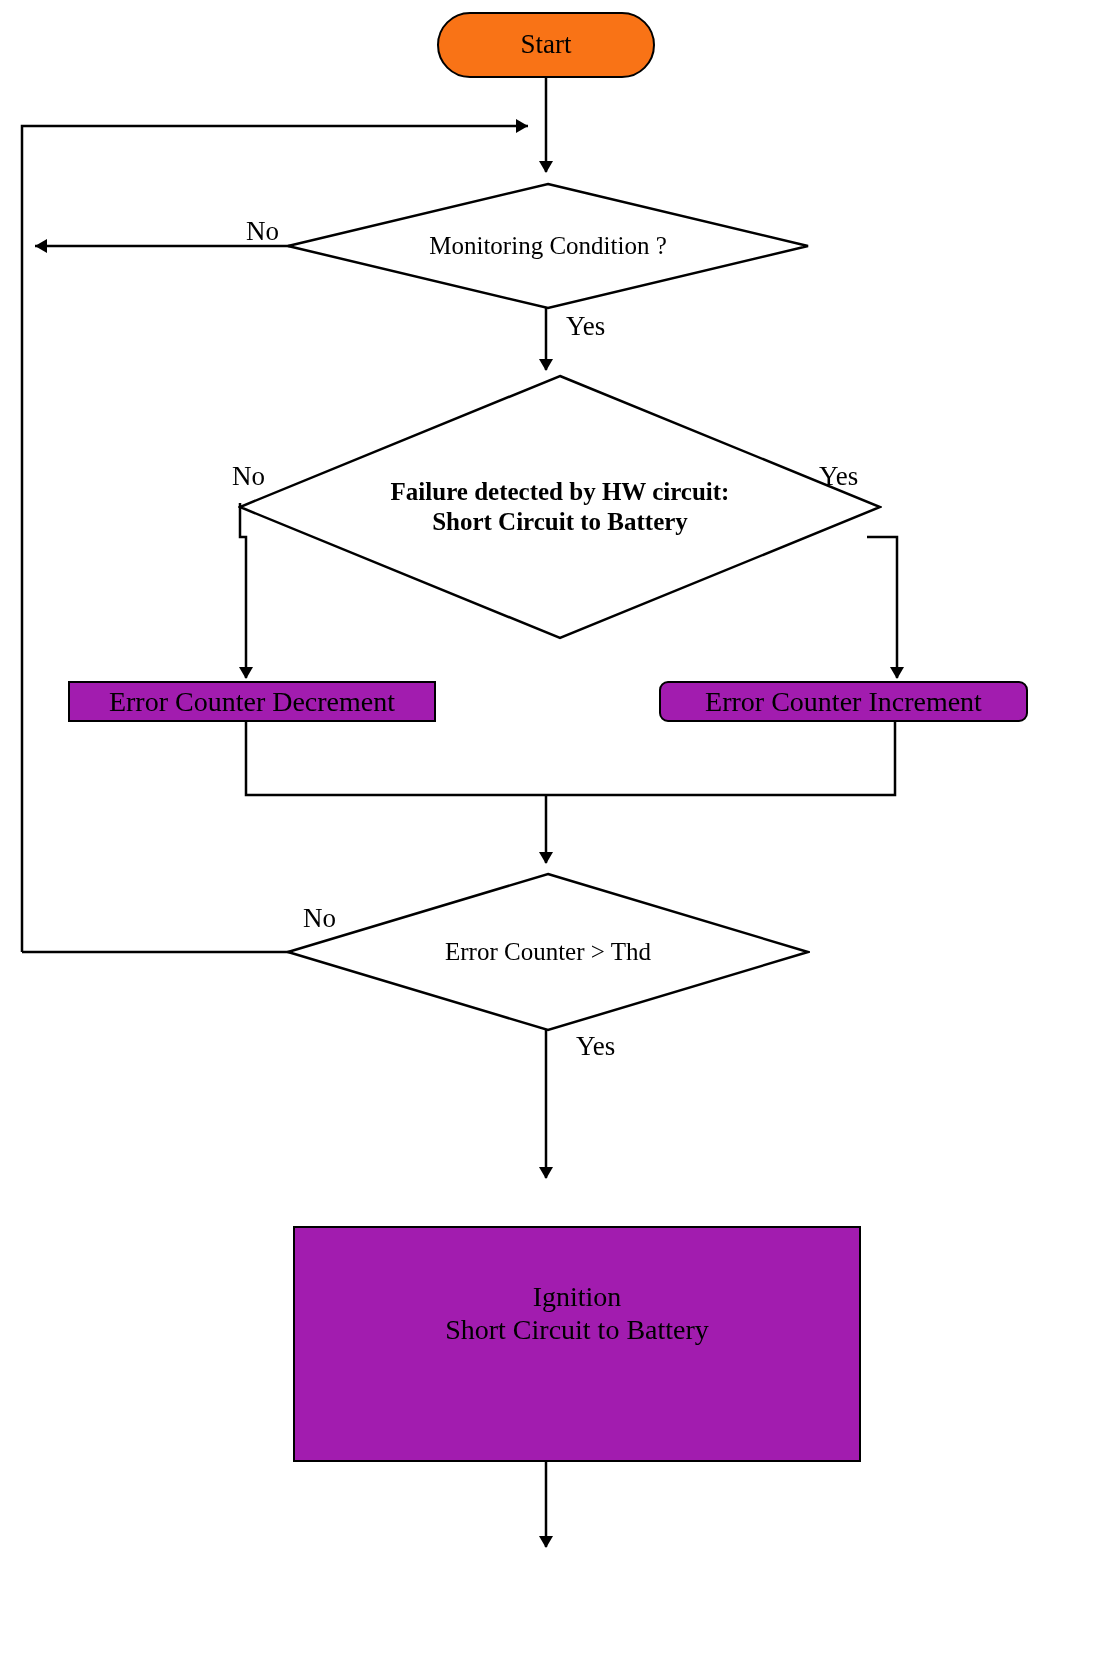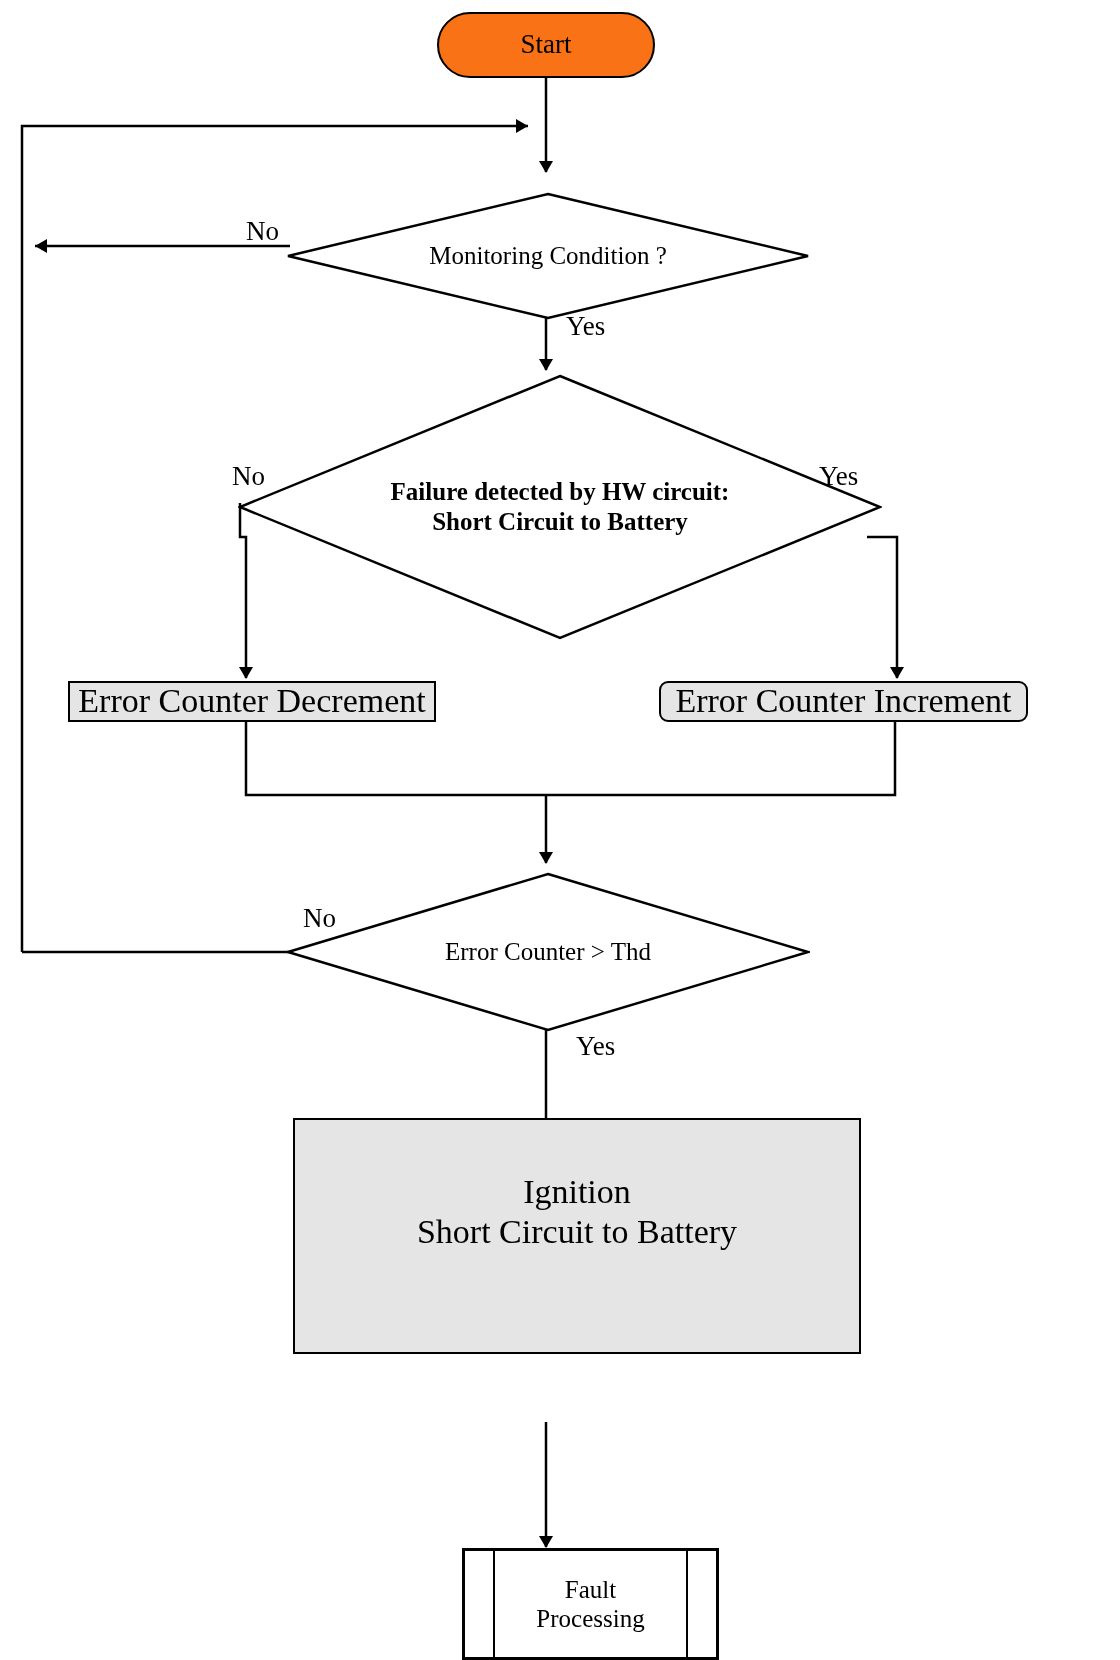--- a/index.html
+++ b/index.html
@@ -42,22 +42,22 @@
   .terminator {
     border: 2px solid #000;
     border-radius: 60px;
     background: #f97316;
     font-size: 27px;
   }
 
   
   .process {
     border: 2px solid #000;
-    background: #e5e5e5;
-    font-size: 34px;
+    background: #a21caf;
+    font-size: 28px;
   }
   .process.big {
     align-items: flex-start;
     padding-top: 52px;
   }
 
   
   .predef {
     border: 3px solid #000;
     background: #fff;
@@ -149,21 +149,21 @@
       <line x1="546" y1="1030" x2="546" y2="1178" marker-end="url(#arrow-down)"></line>
 
       <line x1="546" y1="1422" x2="546" y2="1547" marker-end="url(#arrow-down)"></line>
     </g>
   </svg>
 
   <div class="node terminator" style="left:437px; top:12px; width:218px; height:66px;">
     <span>Start</span>
   </div>
 
-  <div class="node decision" style="left:286px; top:192px; width:524px; height:128px;align-items:center;">
+  <div class="node decision" style="left:286px; top:182px; width:524px; height:128px;align-items:center;">
     <svg viewBox="0 0 524 128" preserveAspectRatio="none">
       <polygon points="262,2 522,64 262,126 2,64" fill="#fff" stroke="#000" stroke-width="2.5"></polygon>
     </svg>
     <div class="dlabel">Monitoring Condition ?</div>
   </div>
 
   <div class="node decision" style="left:238px; top:374px; width:644px; height:266px;font-weight:bold;">
     <svg viewBox="0 0 644 266" preserveAspectRatio="none">
       <polygon points="322,2 642,133 322,264 2,133" fill="#fff" stroke="#000" stroke-width="2.5"></polygon>
     </svg>
@@ -181,35 +181,27 @@
     <span>Error Counter Increment</span>
   </div>
 
   <div class="node decision" style="left:286px; top:872px; width:524px; height:160px;">
     <svg viewBox="0 0 524 160" preserveAspectRatio="none">
       <polygon points="262,2 522,80 262,158 2,80" fill="#fff" stroke="#000" stroke-width="2.5"></polygon>
     </svg>
     <div class="dlabel">Error Counter &gt;  Thd</div>
   </div>
 
-  <div class="node process big" style="left:293px; top:1118px; width:568px; height:236px;text-align:center;">
+  <div class="node process big" style="left:293px; top:1226px; width:568px; height:236px;text-align:center;">
     <div>
       <div>Ignition</div>
       <div>Short Circuit to Battery</div>
     </div>
   </div>
 
-  <div class="node predef" style="left:462px; top:1548px; width:257px; height:112px;">
-    <span class="bar-left"></span>
-    <span class="bar-right"></span>
-    <div class="predef-label">
-      <div>Fault</div>
-      <div>Processing</div>
-    </div>
-  </div>
 
   <div class="edge-label" style="left:246px; top:216px;">No</div>
 
   <div class="edge-label" style="left:566px; top:311px;">Yes</div>
 
   <div class="edge-label" style="left:232px; top:461px;">No</div>
 
   <div class="edge-label" style="left:819px; top:461px;">Yes</div>
 
   <div class="edge-label" style="left:303px; top:903px;">No</div>

